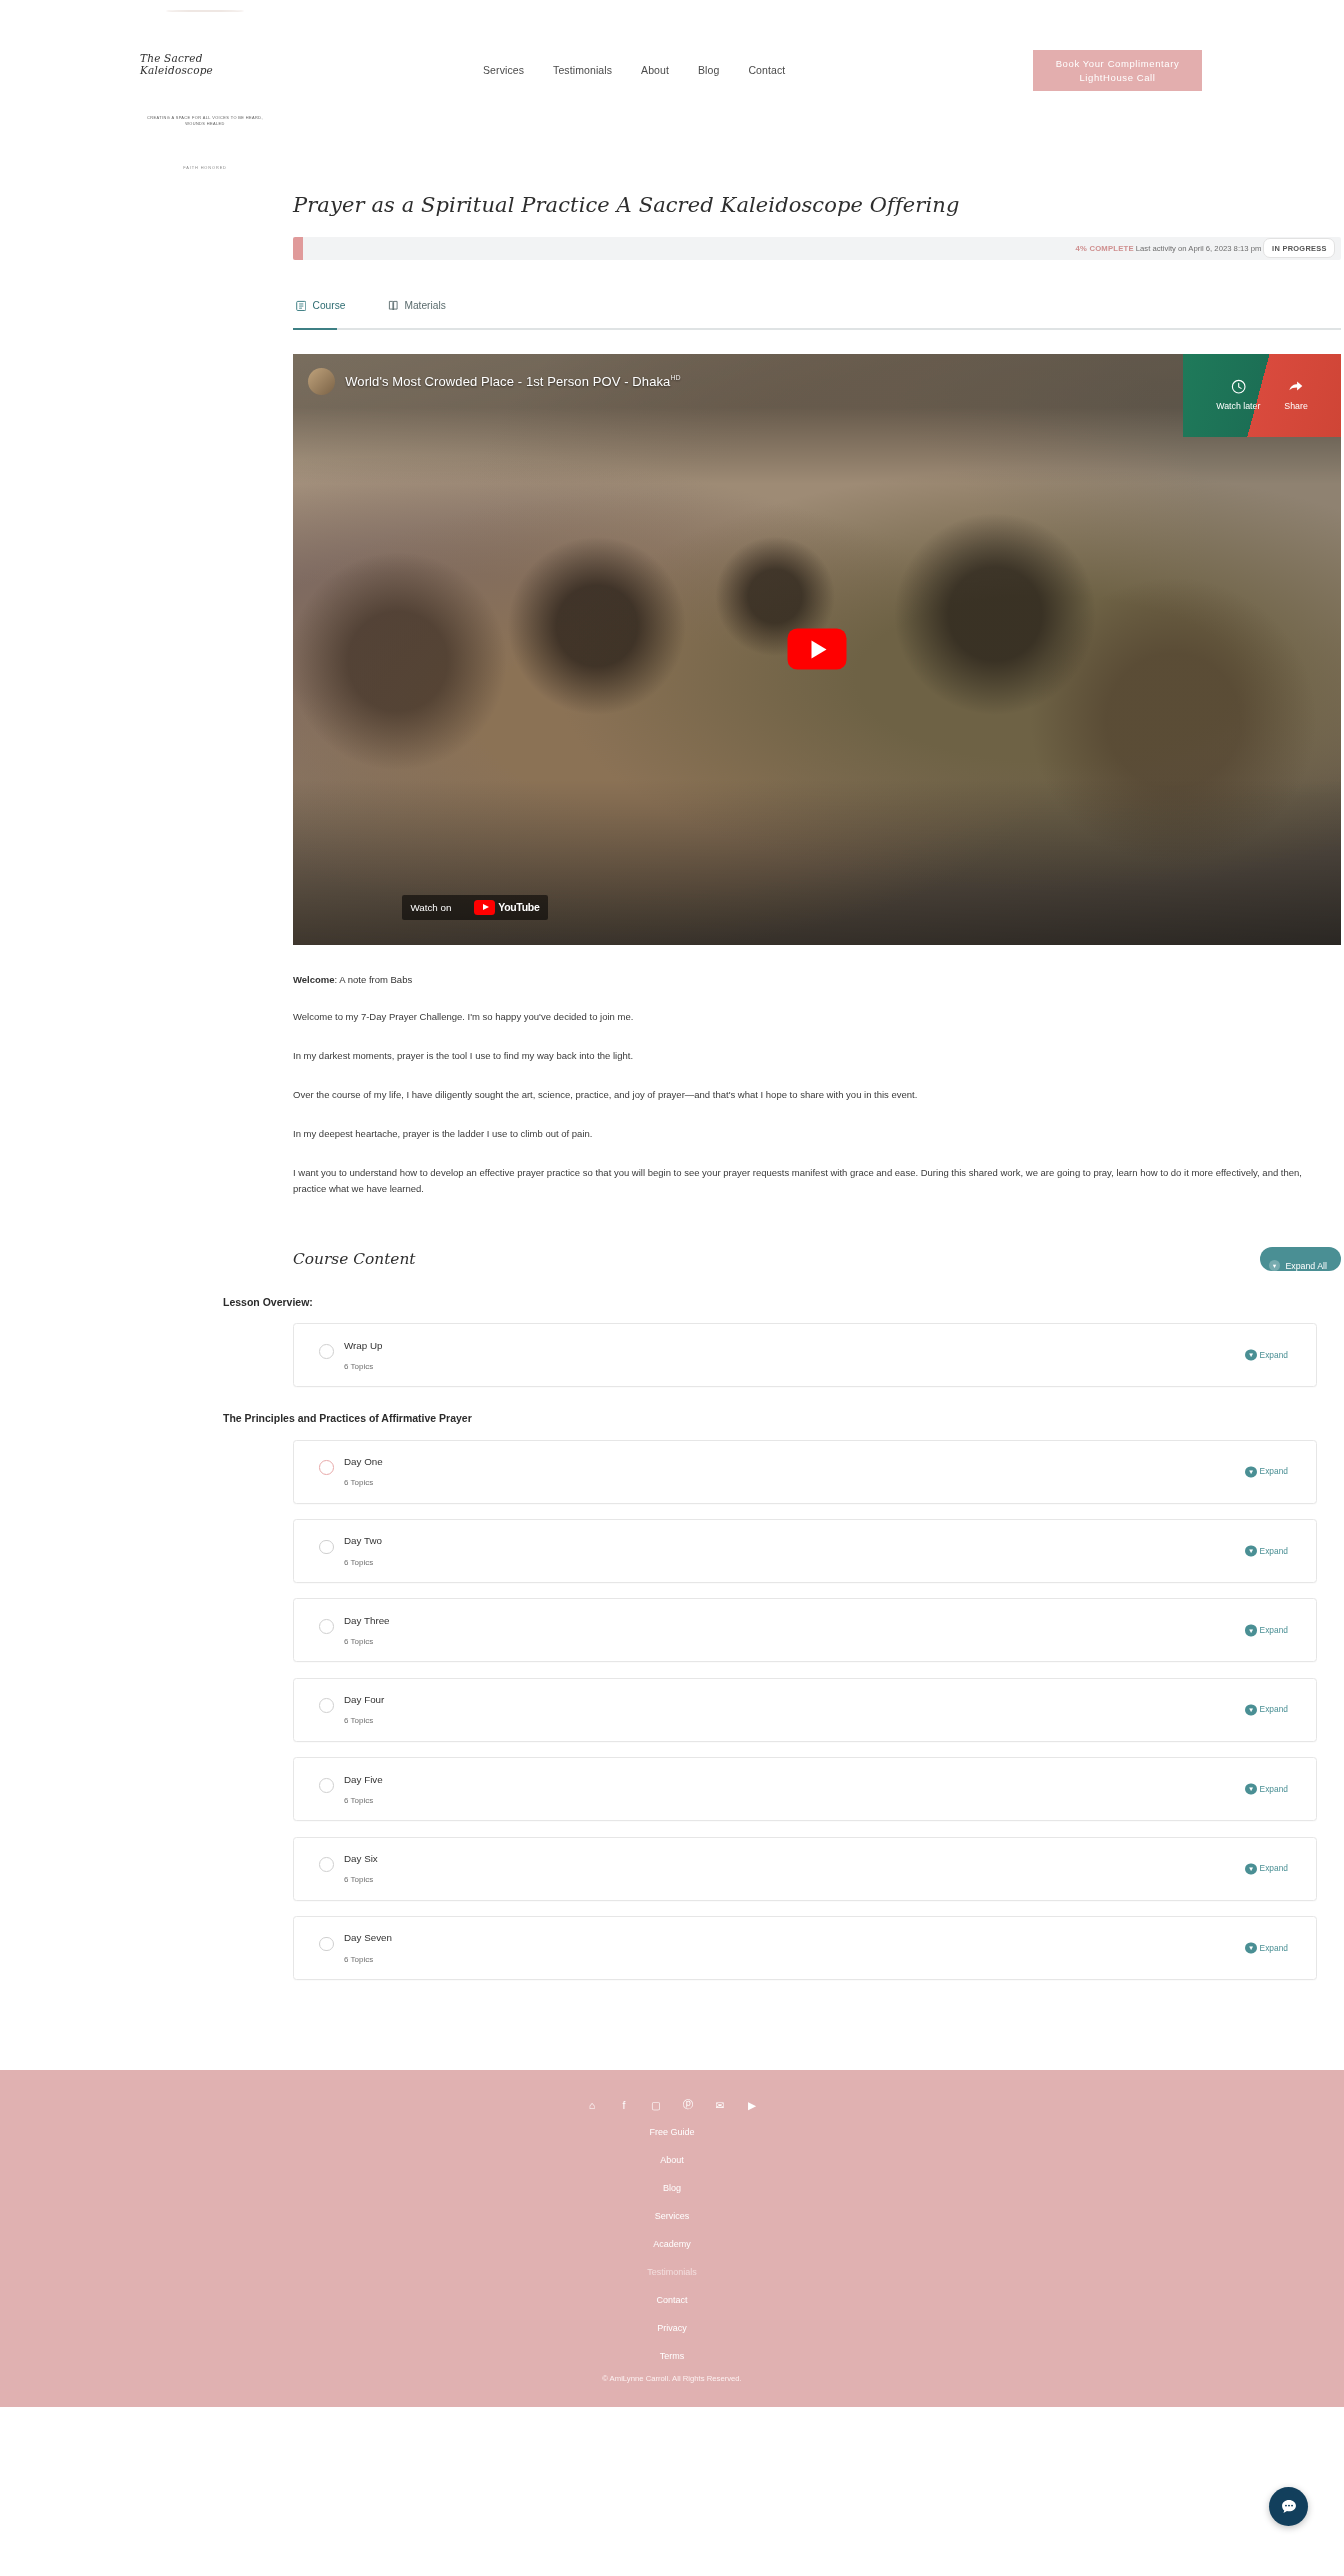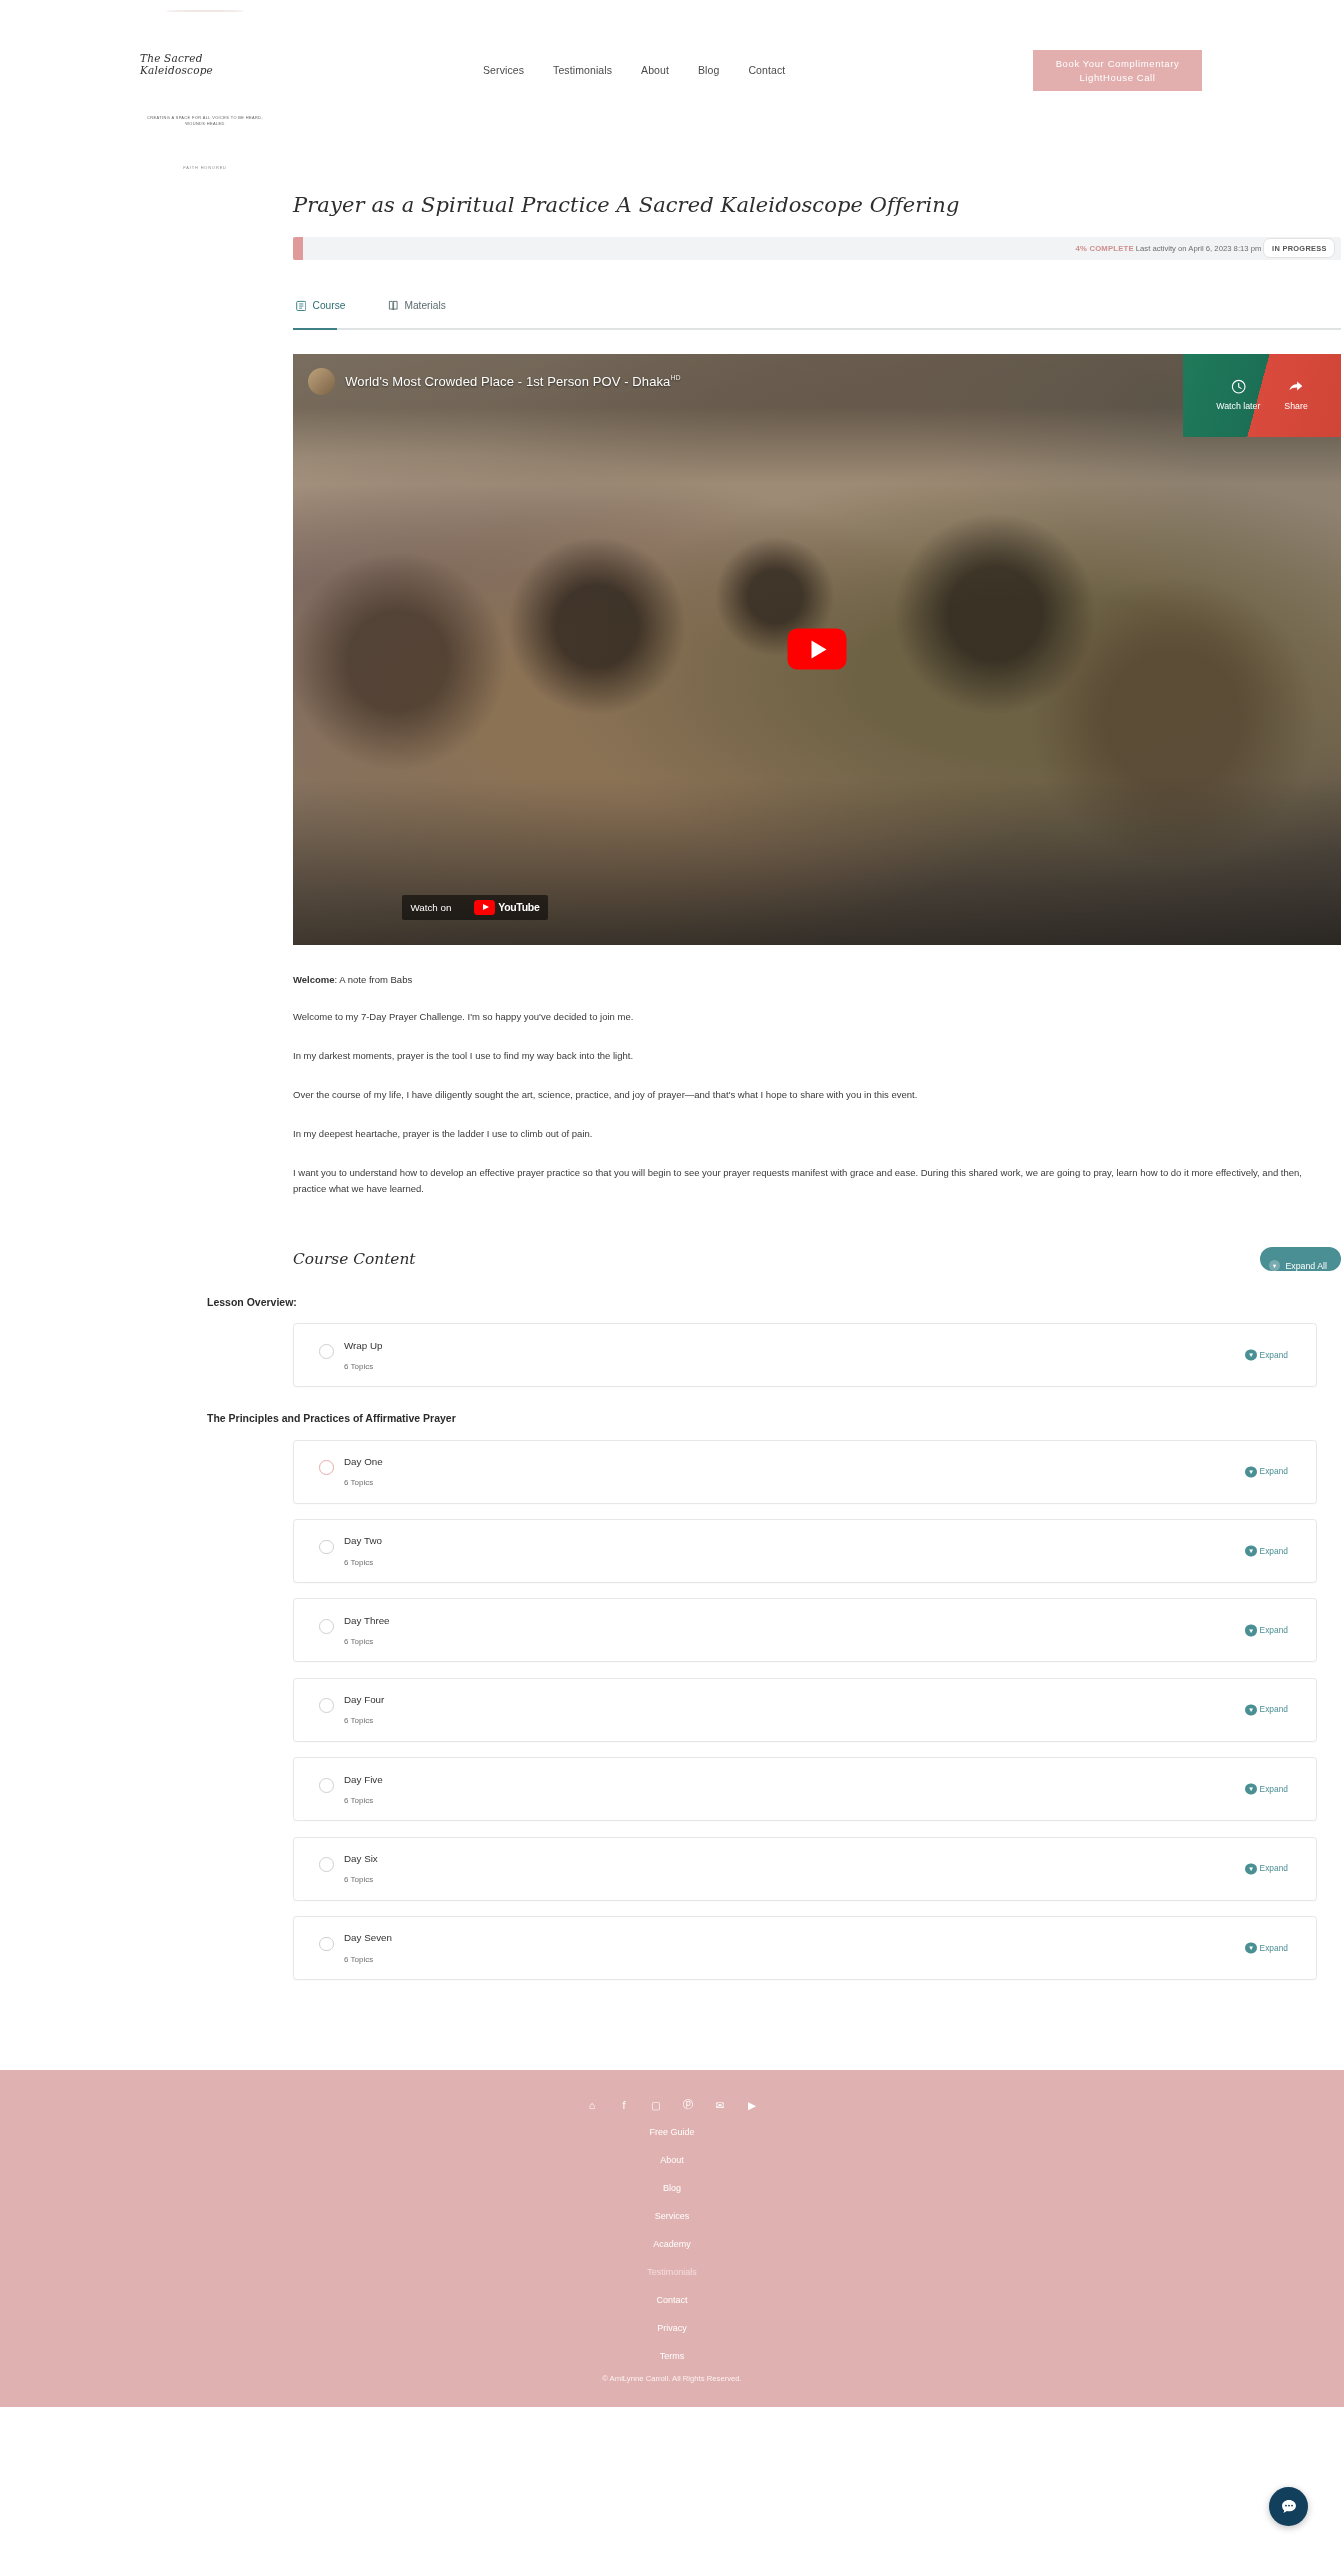--- a/index.html
+++ b/index.html
@@ -313,21 +313,21 @@
     font-family: "Liberation Sans", sans-serif;
   }
   .chev {
     width: 10.5px; height: 10.5px; border-radius: 50%;
     background: rgba(255,255,255,.25);
     display: inline-flex; align-items: center; justify-content: center;
     font-size: 5.6px;
   }
 
   .section-label {
-    margin: 25px 0 0 60px;
+    margin: 25px 0 0 76px;
     font-size: 10.5px;
     font-weight: bold;
     color: #2b2b2b;
   }
 
   
   .lesson {
     margin: 15.4px 0 0 146px;
     width: 1024px;
     min-height: 64px;

